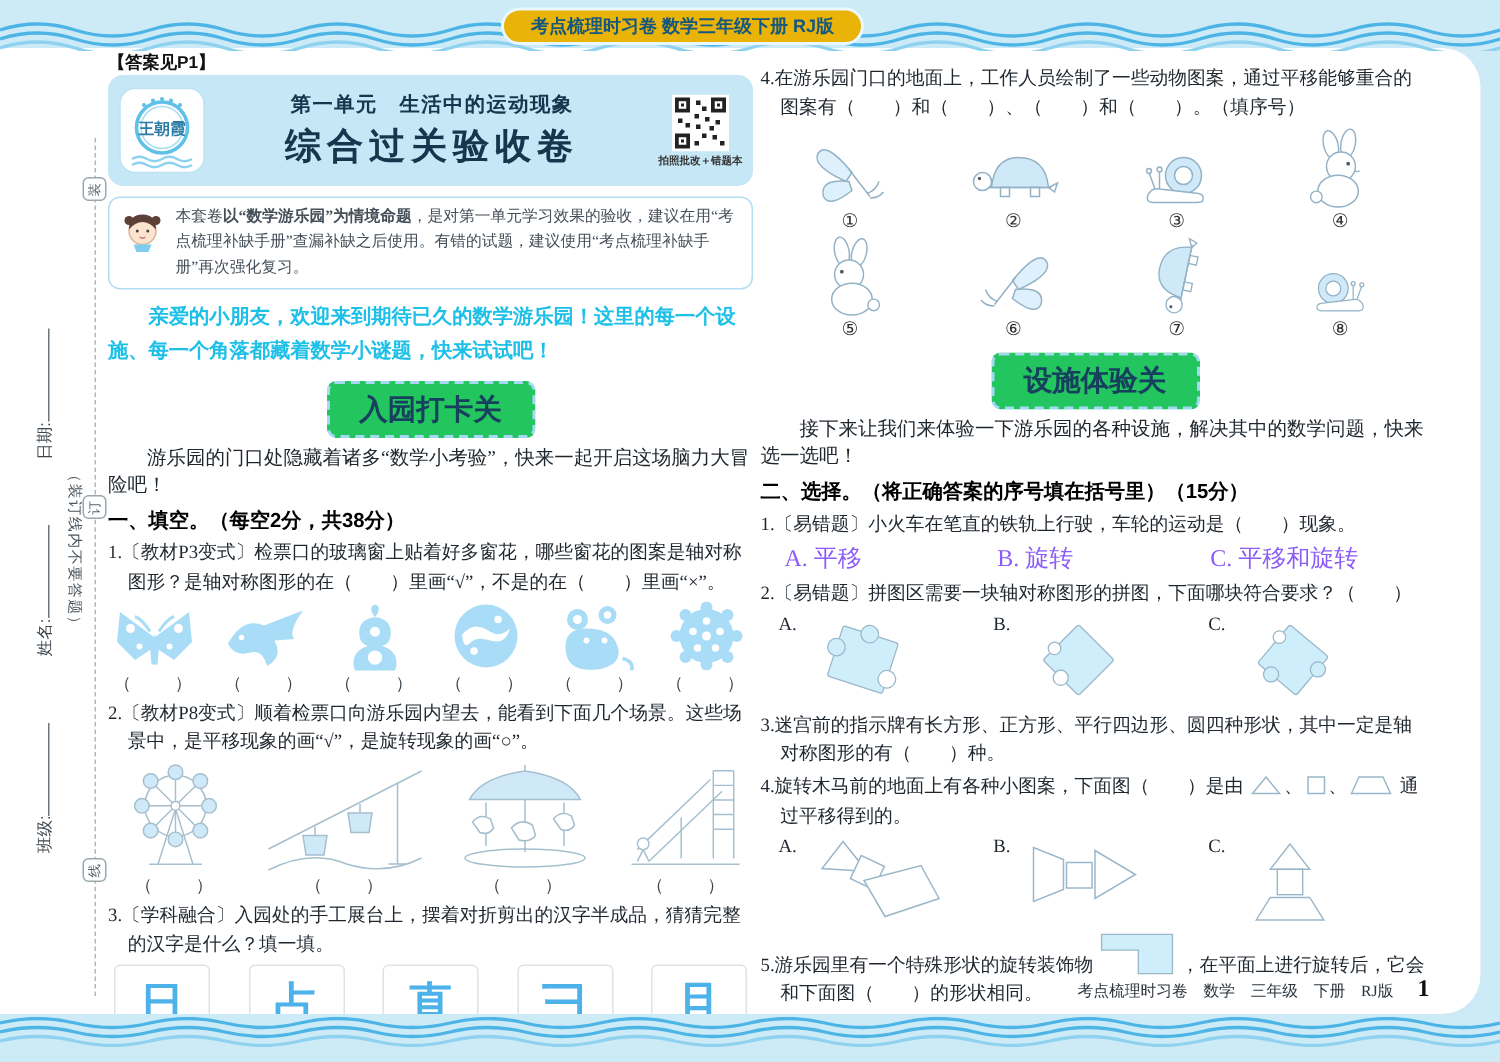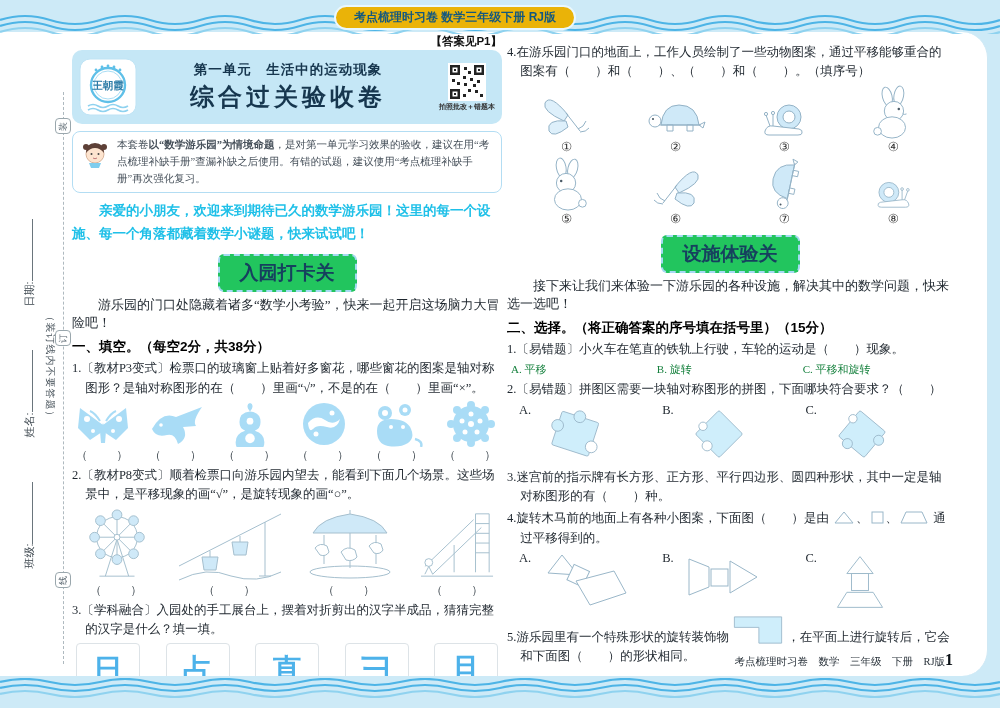--- a/index.html
+++ b/index.html
@@ -27,21 +27,21 @@
   .bmark span{display:block;transform:rotate(-90deg);}
   .bind-labels{position:absolute;left:-230px;top:354px;width:520px;height:16px;transform:rotate(-90deg);
     display:flex;justify-content:center;gap:44px;font-size:11px;color:#3c464e;}
   .bind-labels .fld{white-space:nowrap;}
   .bind-labels .blank{display:inline-block;width:62px;border-bottom:1px solid #6a757c;height:10px;}
   .bind-note{position:absolute;left:-62px;top:328px;width:224px;height:13px;transform:rotate(90deg);
     font-size:10px;letter-spacing:1px;color:#4a555d;text-align:center;white-space:nowrap;}
   
   .col-left{position:absolute;left:72px;top:2px;width:430px;}
   .col-right{position:absolute;left:507px;top:8px;width:446px;}
-  .answer-ref{text-align:right;font-size:11.5px;font-weight:bold;color:#111;height:15px;}
+  .answer-ref{font-size:11.5px;font-weight:bold;color:#111;height:15px;}
   
   .hdr{position:relative;margin-top:1px;height:74px;background:var(--band);border-radius:10px;
        display:flex;align-items:center;padding:0 7px;}
   .hdr-center{flex:1;text-align:center;color:#16364e;}
   .hdr-unit{font-size:13.5px;font-weight:bold;letter-spacing:1px;text-align:center;}
   .hdr-title{font-size:24px;font-weight:bold;letter-spacing:4px;margin-top:2px;}
   .qr-box{width:56px;text-align:center;}
   .qr-box .cap{font-size:7px;font-weight:bold;color:#333;white-space:nowrap;margin-top:1px;}
   
   .meta{display:flex;justify-content:space-between;align-items:flex-end;margin-top:7px;
@@ -71,27 +71,27 @@
   .card{width:64px;height:54px;border:1.5px solid #dde3e7;border-radius:4px;background:#fff;
     display:flex;align-items:center;justify-content:center;box-shadow:0 1px 0 #eef2f4;}
   .card span{font-size:30px;font-weight:bold;color:#4db2ea;line-height:1;}
   
   .animrow{display:flex;justify-content:space-between;align-items:flex-end;margin:2px 8px 0;}
   .animcell{width:24%;text-align:center;}
   .animnum{font-size:12.5px;color:#333;margin-top:0;font-family:"Liberation Serif",serif;}
   .mirror{transform:scaleX(-1);}
   .upright{transform:rotate(-78deg);}
   
-  .optrow{display:flex;margin:1px 0 1px 4px;font-family:"Liberation Serif",serif;font-size:11px;color:#15803d;}
+  .optrow{display:flex;margin:1px 0 1px 16px;font-family:"Liberation Serif",serif;font-size:16px;color:#8b5cf6;}
   .optrow .opt{width:33%;}
   .optimgs{display:flex;margin:0 0 2px 12px;align-items:flex-start;}
   .optimgs .opt{width:33%;display:flex;align-items:flex-start;gap:3px;
     font-family:"Liberation Serif",serif;font-size:12.5px;color:#1e262e;}
   .inline-shape{vertical-align:-3px;margin:0 1px;}
-  .footer{position:absolute;right:34px;bottom:7px;display:flex;align-items:baseline;
+  .footer{position:absolute;right:34px;bottom:7px;display:flex;align-items:baseline;gap:16px;
     font-family:"Liberation Serif",serif;font-size:10.5px;color:#2b343c;}
   .footer .pg{font-size:16px;font-weight:bold;color:#0c1116;}
   svg{display:block;}
   .q svg{display:inline-block;}
 </style>
 </head>
 <body>
 
 <div class="band band-top">
   <svg viewBox="0 0 1000 20" preserveAspectRatio="none">

